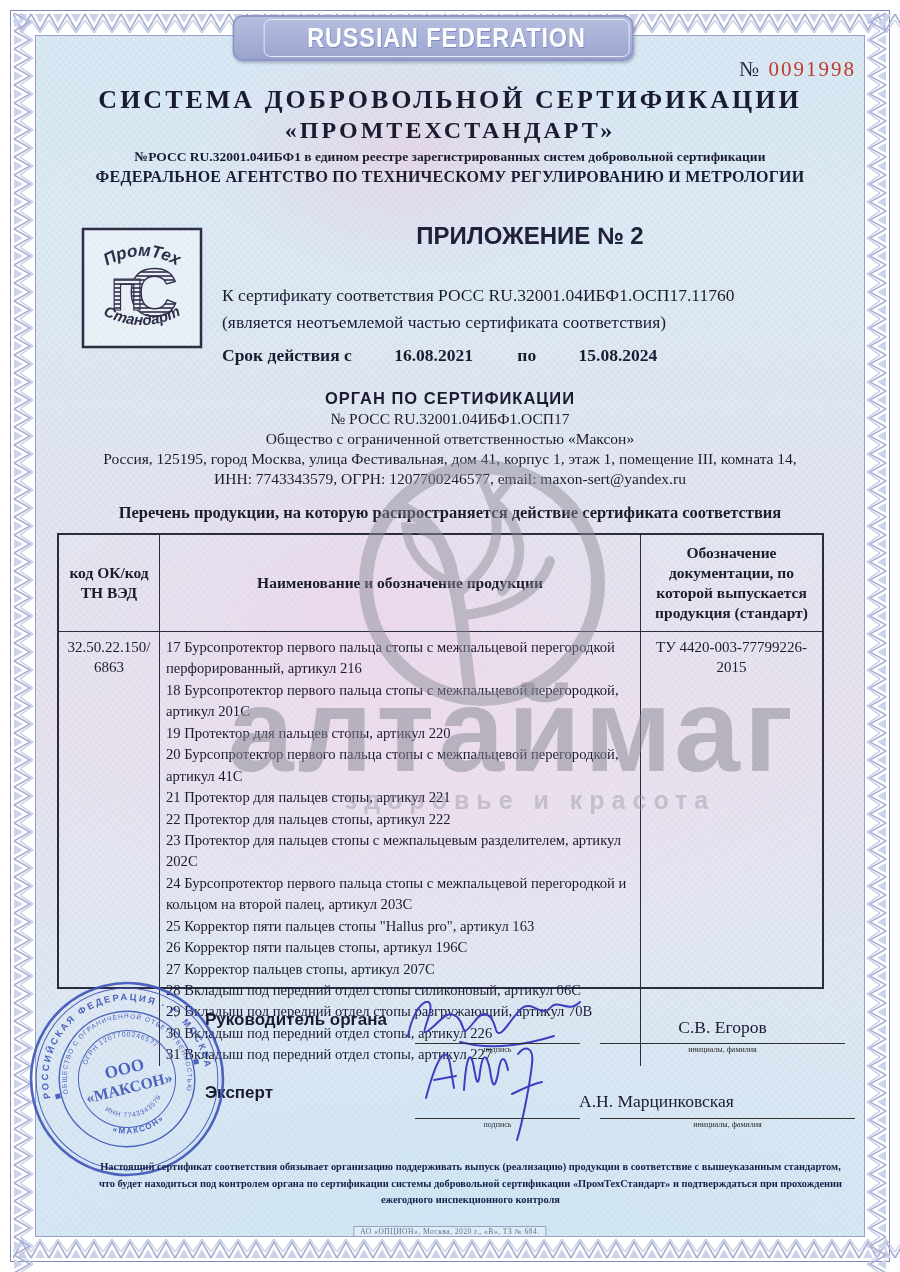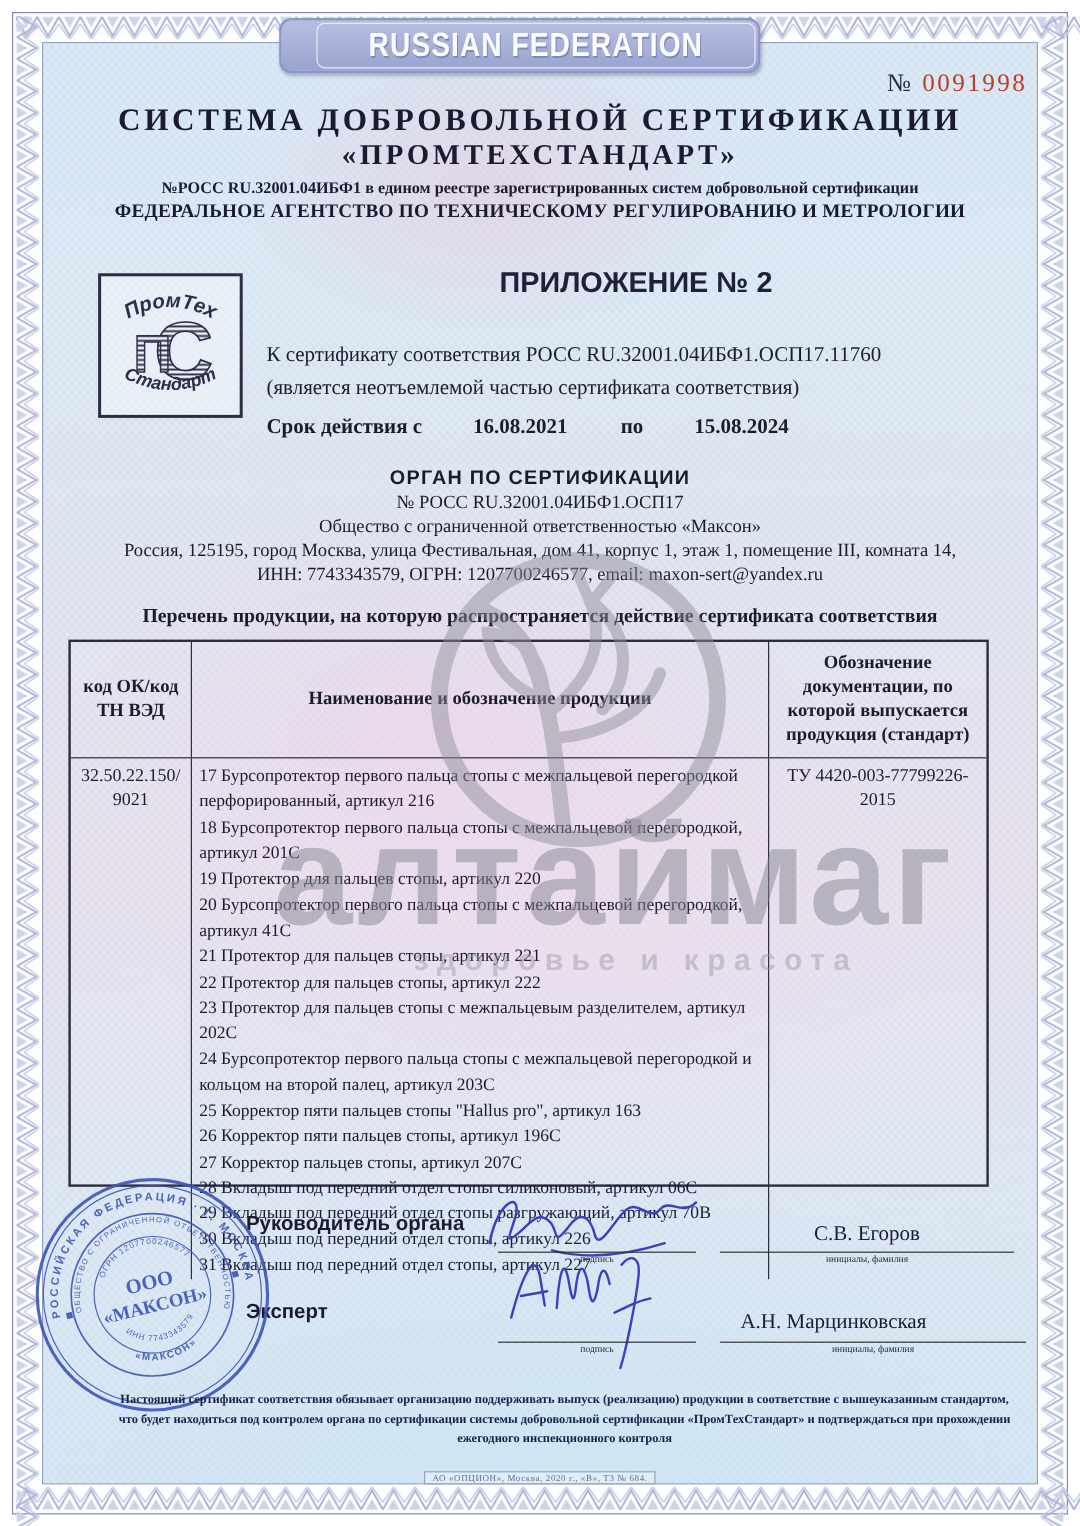--- a/index.html
+++ b/index.html
@@ -66,21 +66,21 @@
   .sig-label-head{position:absolute;left:205px;top:1010px;font-family:"Liberation Sans",sans-serif;font-weight:bold;font-size:17px;}
   .sig-label-expert{position:absolute;left:205px;top:1083px;font-family:"Liberation Sans",sans-serif;font-weight:bold;font-size:17px;}
   .sig-svg1{position:absolute;left:398px;top:988px;}
   .sig-svg2{position:absolute;left:420px;top:1032px;}
   .u-line{border-top:1.2px solid #333;}
   .cap{font-size:8px;text-align:center;color:#2a2a2a;margin-top:1px;}
   .sigline1{position:absolute;left:415px;top:1043px;width:165px;}
   .nameblk1{position:absolute;left:600px;top:1017px;width:245px;text-align:center;font-size:17.5px;}
   .nameline1{position:absolute;left:600px;top:1043px;width:245px;}
   .sigline2{position:absolute;left:415px;top:1118px;width:165px;}
-  .nameblk2{position:absolute;left:567px;top:1091px;width:255px;text-align:center;font-size:17.5px;}
+  .nameblk2{position:absolute;left:579px;top:1091px;width:255px;font-size:17.5px;}
   .nameline2{position:absolute;left:600px;top:1118px;width:255px;}
   
   .stamp{position:absolute;left:26px;top:978px;width:202px;height:202px;transform:rotate(-14deg);opacity:.9;}
   
   .footnote{position:absolute;left:52px;right:52px;top:1159px;text-align:center;
     font-size:10.4px;font-weight:bold;color:#16204a;line-height:1.6;margin-left:41px;}
   .imprint{position:absolute;left:50%;top:1226px;transform:translateX(-50%);
     font-size:7.5px;color:#66708f;border:1px solid #9aa2c0;padding:0 6px;letter-spacing:.5px;
     background:rgba(255,255,255,.3);white-space:nowrap;z-index:60;}
   
@@ -202,21 +202,21 @@
   </div>
 
   <div class="products-heading">Перечень продукции, на которую распространяется действие сертификата соответствия</div>
 
   <div class="products-table">
     <div class="cell th cb-r cb-b">код ОК/код ТН ВЭД</div>
     <div class="cell th cb-r cb-b">Наименование и обозначение продукции</div>
     <div class="cell th cb-b">Обозначение документации, по которой выпускается продукция (стандарт)</div>
     <div class="cell td-code cb-r">
       <div>32.50.22.150/</div>
-      <div>9021</div>
+      <div>6863</div>
     </div>
     <div class="cell td-items cb-r">
       <div>17 Бурсопротектор первого пальца стопы с межпальцевой перегородкой перфорированный, артикул 216</div>
       <div>18 Бурсопротектор первого пальца стопы с межпальцевой перегородкой, артикул 201С</div>
       <div>19 Протектор для пальцев стопы, артикул 220</div>
       <div>20 Бурсопротектор первого пальца стопы с межпальцевой перегородкой, артикул 41С</div>
       <div>21 Протектор для пальцев стопы, артикул 221</div>
       <div>22 Протектор для пальцев стопы, артикул 222</div>
       <div>23 Протектор для пальцев стопы с межпальцевым разделителем, артикул 202С</div>
       <div>24 Бурсопротектор первого пальца стопы с межпальцевой перегородкой и кольцом на второй палец,  артикул 203С</div>

